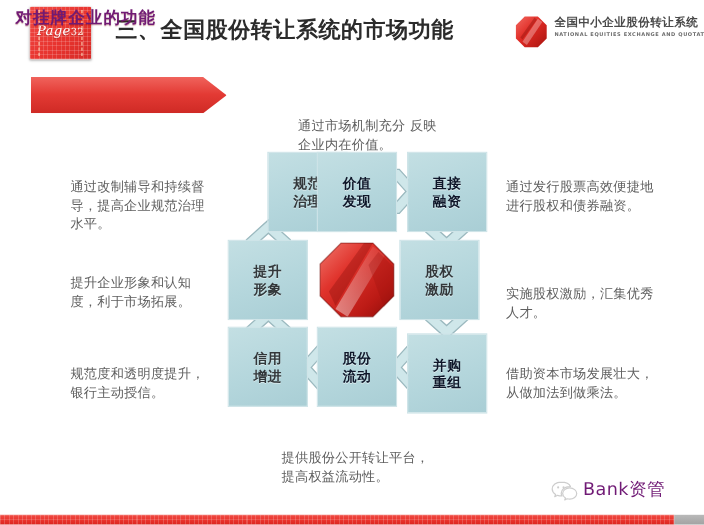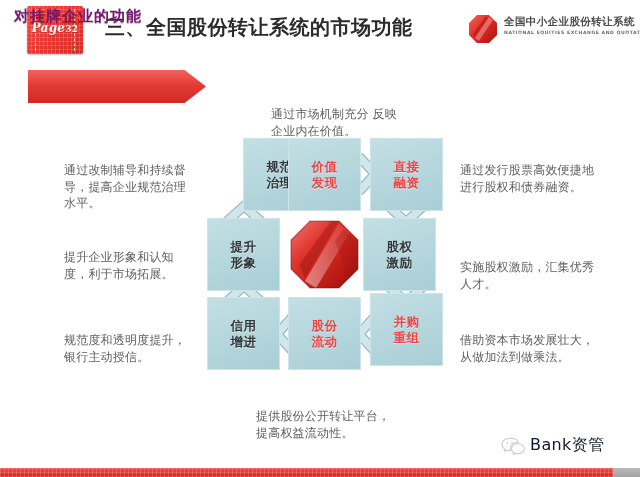--- a/index.html
+++ b/index.html
@@ -25,21 +25,21 @@
   }
   .page-badge::before,.page-badge::after{
     content:"";position:absolute;top:3px;bottom:3px;width:0;
     border-left:1px dashed rgba(255,235,200,.85);
   }
   .page-badge::before{left:8px;}
   .page-badge::after{right:8px;}
   .page-badge-text{
     position:absolute;left:0;right:0;top:15px;
     text-align:center;color:#ffffff;
-    font-style:italic;font-weight:bold;font-size:12px;
+    font-style:italic;font-weight:normal;font-size:12px;
     letter-spacing:.3px;text-shadow:0 1px 1px rgba(0,0,0,.22);
     font-family:"DejaVu Serif","Liberation Serif",serif;
   }
   .page-badge-text .num{font-size:9px;font-style:normal;opacity:.92;}
 
   #slide-title{
     position:absolute;left:105px;top:14px;
     font-size:20px;font-weight:bold;color:#2b2b2b;
     letter-spacing:.5px;white-space:nowrap;font-family:Liberation Mono, monospace;
   }
@@ -92,48 +92,48 @@
     background:linear-gradient(160deg,#c3dfe3 0%,#b4d6dc 55%,#a9ced5 100%);
     border:1px solid #cfe4e8;
   }
   .cell-label{
     position:absolute;left:0;right:0;top:50%;
     transform:translateY(-50%);
     text-align:center;font-size:12.5px;font-weight:bold;
     line-height:16px;white-space:pre-line;letter-spacing:.5px;
   }
   .lbl-dark{color:#32373a;text-shadow:0 1px 0 rgba(255,255,255,.45);}
-  .lbl-red {color:#ef4444;text-shadow:0 1px 0 rgba(255,255,255,.55);}
+  .lbl-red {color:#0f172a;text-shadow:0 1px 0 rgba(255,255,255,.55);}
 
   
   .c-r1c1{left:0;   top:0;   width:73px;height:73px;margin-left:36px;}
   .c-r1c2{left:81px;top:0;   width:73px;height:73px;}
   .c-r1c3{left:163px;top:0;  width:73px;height:73px;}
   .c-r2c1{left:0;   top:80px;width:73px;height:73px;}
   .c-r2c3{left:156px;top:80px;width:73px;height:73px;}
   .c-r3c1{left:0;   top:159px;width:73px;height:73px;}
   .c-r3c2{left:81px;top:159px;width:73px;height:73px;}
-  .c-r3c3{left:163px;top:155px;width:73px;height:73px;}
+  .c-r3c3{left:163px;top:165px;width:73px;height:73px;}
 
   
   .chev{position:absolute;}
   .chev svg{display:block;}
 
   
   #center-emblem{
     position:absolute;left:82px;top:81px;width:71px;height:71px;
   }
 
   
   #watermark{
     position:absolute;left:500px;top:434px;width:132px;height:24px;
   }
   #wm-text{
     position:absolute;left:30px;top:1px;
-    font-size:16px;color:#0f172a;letter-spacing:.4px;white-space:nowrap;
+    font-size:16px;color:#701a75;letter-spacing:.4px;white-space:nowrap;
     font-family:"DejaVu Sans","Liberation Sans",sans-serif;
   }
   #wm-icon{position:absolute;left:0;top:2px;width:26px;height:20px;}
 
   
   #bottom-bar{position:absolute;left:0;bottom:0;width:640px;height:9px;}
   #bottom-bar-red{
     position:absolute;left:0;top:0;width:613px;height:9px;
     background:
       repeating-linear-gradient(90deg,rgba(255,255,255,.18) 0 1px,transparent 1px 4px),

